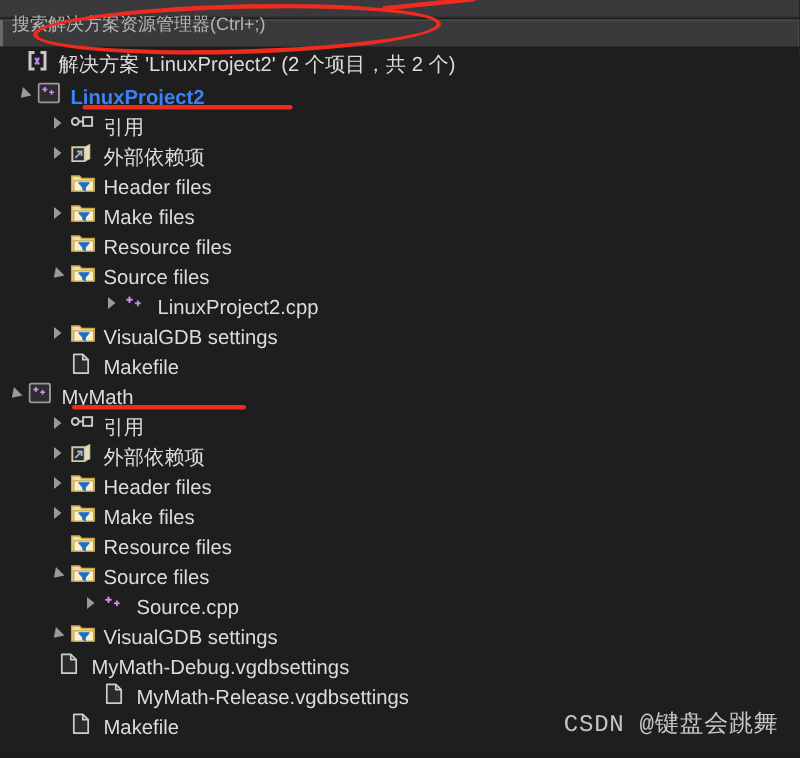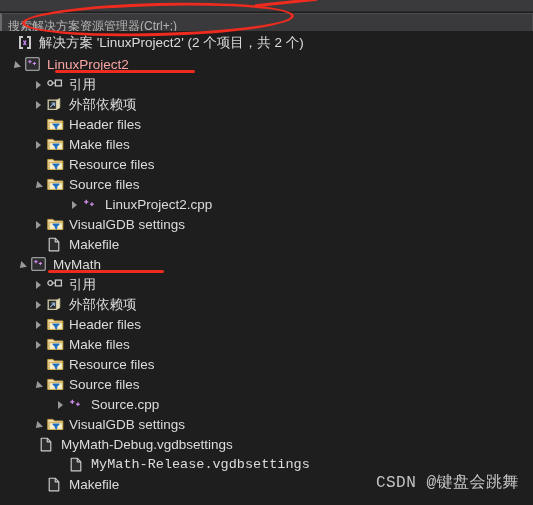--- a/index.html
+++ b/index.html
@@ -20,21 +20,21 @@
     box-sizing:border-box;
   }
 
   
   .searchbox{
     position:absolute;left:0;top:13px;width:533px;height:24px;
     background:#3a3a3c;
     box-sizing:border-box;
     border:1px solid #4a4a4d;
     border-left:2px solid #6a6a6e;
-    display:flex;align-items:flex-end;
+    display:flex;align-items:flex-start;
   }
   .search-placeholder{
     color:#b4b4b4;
     font-size:12px;
     line-height:12px;
     padding-left:6px;
     white-space:nowrap;
     position:relative;
     top:-4px;
   }
@@ -43,29 +43,29 @@
   .tree{
     position:absolute;left:0;top:31px;width:533px;height:474px;
     background:#1e1e1e;
     padding-top:3px;
     box-sizing:border-box;
   }
   .row{
     position:relative;
     height:20px;
     display:flex;
-    align-items:center;
+    align-items:flex-start;
     white-space:nowrap;
   }
   .row .label{
     color:#dcdcdc;
     font-size:13.5px;
     line-height:20px;
   }
-  .row.bold .label{ font-weight:normal; color:#fca5a5; }
+  .row.bold .label{ font-weight:bold; color:#3b82f6; }
 
   
   .exp{
     width:14px;height:14px;flex:0 0 14px;
     position:relative;
   }
   .exp.collapsed::before{
     content:"";position:absolute;left:4px;top:3px;
     width:0;height:0;
     border-left:5px solid transparent;
@@ -251,21 +251,21 @@
       <div class="row" style="padding-left: 32px;">
         <span class="exp none"></span>
         <span class="ico">
           <svg width="14" height="15" viewBox="0 0 14 15">
              <path d="M2.2 1.2h6l3.6 3.6v9.0H2.2z" fill="#2b2b2b" stroke="#cdcdcd" stroke-width="1.15" stroke-linejoin="round"></path>
              <path d="M8.2 1.2v3.6h3.6" fill="none" stroke="#cdcdcd" stroke-width="1.15" stroke-linejoin="round"></path>
            </svg>
         </span>
         <span class="label">Makefile</span>
       </div>
-      <div class="row" style="padding-left: 16px;">
+      <div class="row" style="padding-left: 4px;">
         <span class="exp expanded"></span>
         <span class="ico">
           <svg width="15" height="14" viewBox="0 0 15 14">
              <rect x="0.7" y="0.7" width="13.6" height="12.6" rx="1.2" fill="#2d2d30" stroke="#9a9a9a" stroke-width="1.3"></rect>
              <g fill="#d58cf0">
                <rect x="3.2" y="4.1" width="3.4" height="1.1"></rect>
                <rect x="4.35" y="2.95" width="1.1" height="3.4"></rect>
                <rect x="7.8" y="6.0" width="3.2" height="1.0"></rect>
                <rect x="8.85" y="4.95" width="1.0" height="3.2"></rect>
              </g>
@@ -367,21 +367,21 @@
       <div class="row" style="padding-left: 24px;">
         <span class="exp none"></span>
         <span class="ico">
           <svg width="14" height="15" viewBox="0 0 14 15">
              <path d="M2.2 1.2h6l3.6 3.6v9.0H2.2z" fill="#2b2b2b" stroke="#cdcdcd" stroke-width="1.15" stroke-linejoin="round"></path>
              <path d="M8.2 1.2v3.6h3.6" fill="none" stroke="#cdcdcd" stroke-width="1.15" stroke-linejoin="round"></path>
            </svg>
         </span>
         <span class="label">MyMath-Debug.vgdbsettings</span>
       </div>
-      <div class="row" style="padding-left: 54px; font-family: Liberation Mono, monospace;">
+      <div class="row" style="padding-left: 54px;">
         <span class="exp none"></span>
         <span class="ico">
           <svg width="14" height="15" viewBox="0 0 14 15">
              <path d="M2.2 1.2h6l3.6 3.6v9.0H2.2z" fill="#2b2b2b" stroke="#cdcdcd" stroke-width="1.15" stroke-linejoin="round"></path>
              <path d="M8.2 1.2v3.6h3.6" fill="none" stroke="#cdcdcd" stroke-width="1.15" stroke-linejoin="round"></path>
            </svg>
         </span>
         <span class="label">MyMath-Release.vgdbsettings</span>
       </div>
       <div class="row" style="padding-left: 32px;">

